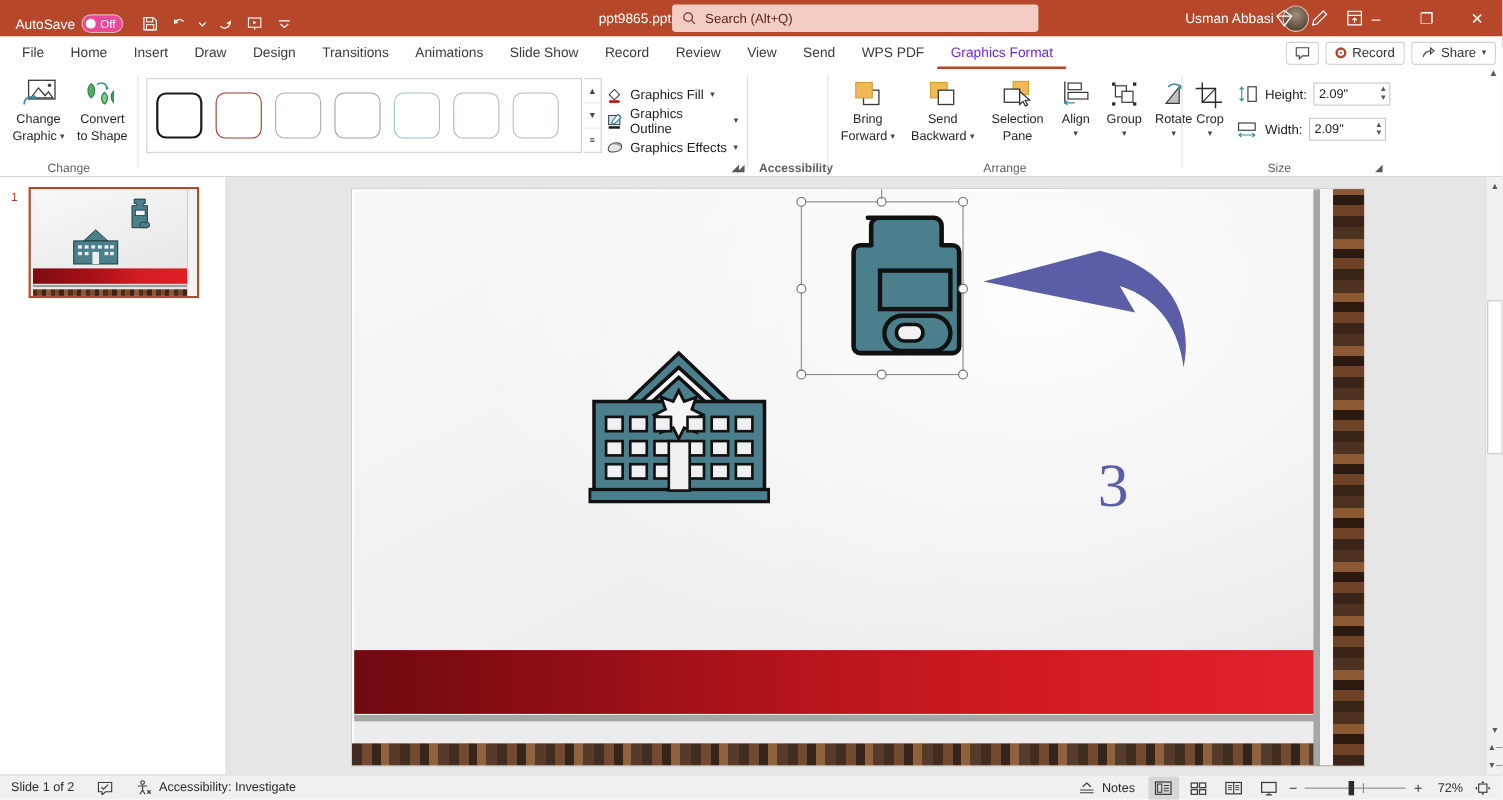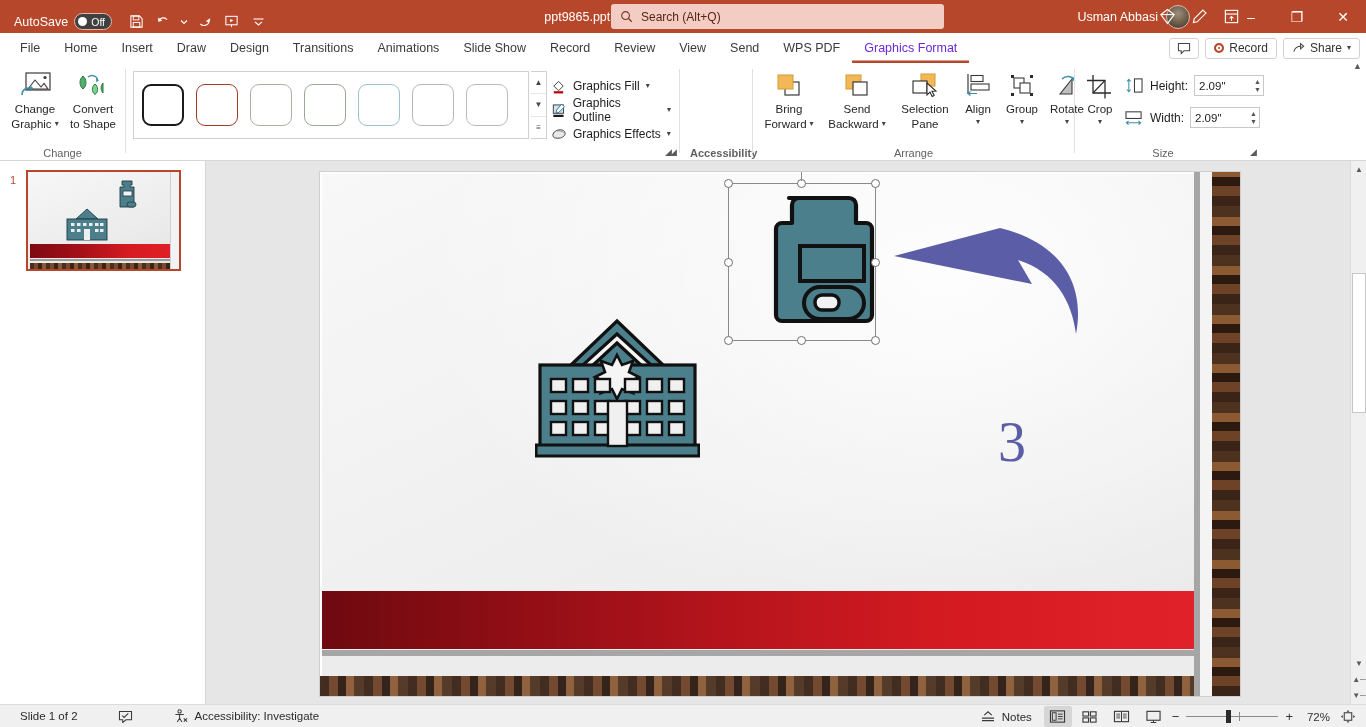--- a/index.html
+++ b/index.html
@@ -18,21 +18,21 @@
     background: #b7472a;
     display: flex; align-items: center;
     color: #ffffff; font-size: 12px;
   }
   .ts-autosave {
     display: flex; align-items: center; gap: 6px;
     margin-left: 14px; font-size: 12.5px; color: #fff;
   }
   .toggle-pill {
     display: inline-flex; align-items: center; gap: 4px;
-    background: #404040; border: 1px solid #e6b8ad;
+    background: #ec4899; border: 1px solid #e6b8ad;
     border-radius: 9px; height: 17px; padding: 0 6px 0 3px;
     font-size: 10.5px; color: #ffffff;
   }
   .toggle-knob { width: 9px; height: 9px; border-radius: 50%; background: #fff; display:inline-block; }
   .qat { display: flex; align-items: center; gap: 2px; margin-left: 12px; }
   .qat-btn {
     width: 25px; height: 25px; display: flex; align-items: center; justify-content: center;
     border-radius: 2px; color: #fff;
   }
   .qat-btn svg { display: block; }
@@ -214,21 +214,21 @@
   .vscroll { position: absolute; right: 0; top: 0; width: 16px; bottom: 0; background: #f0f0f0; border-left: 1px solid #dcdcdc; }
   .vscroll .btn { width: 16px; height: 16px; display: flex; align-items: center; justify-content: center; font-size: 8px; color: #5a5a5a; }
   .vscroll .thumbv { position: absolute; left: 1px; width: 14px; background: #ffffff; border: 1px solid #c6c6c6; }
 
   
   .statusbar {
     position: absolute; left: 0; bottom: 0; width: 1366px; height: 23px;
     background: #f0f0f0; border-top: 1px solid #dcdcdc;
     display: flex; align-items: center; font-size: 11.5px; color: #2b2b2b;
   }
-  .sb-item { display: flex; align-items: center; gap: 6px; padding: 0 20px; height: 23px; }
+  .sb-item { display: flex; align-items: center; gap: 6px; padding: 0 10px; height: 23px; }
   .sb-right { position: absolute; right: 4px; top: 0; height: 23px; display: flex; align-items: center; gap: 4px; }
   .viewbtn { width: 28px; height: 21px; display: flex; align-items: center; justify-content: center; color: #333; border-radius: 2px; }
   .viewbtn.active { background: #d6d6d6; }
   .zoomslider { display: flex; align-items: center; gap: 7px; color: #333; }
   .ztrack { position: relative; width: 92px; height: 1px; background: #8a8a8a; }
   .zknob { position: absolute; left: 40px; top: -6px; width: 5px; height: 13px; background: #2b2b2b; }
   .ztick { position: absolute; left: 53px; top: -4px; width: 1px; height: 9px; background: #8a8a8a; }
 </style>
 </head>
 <body>

